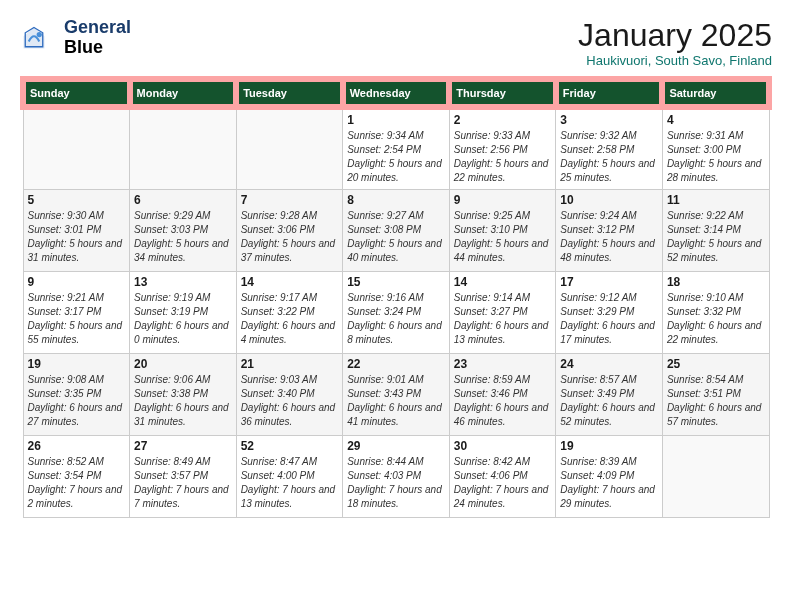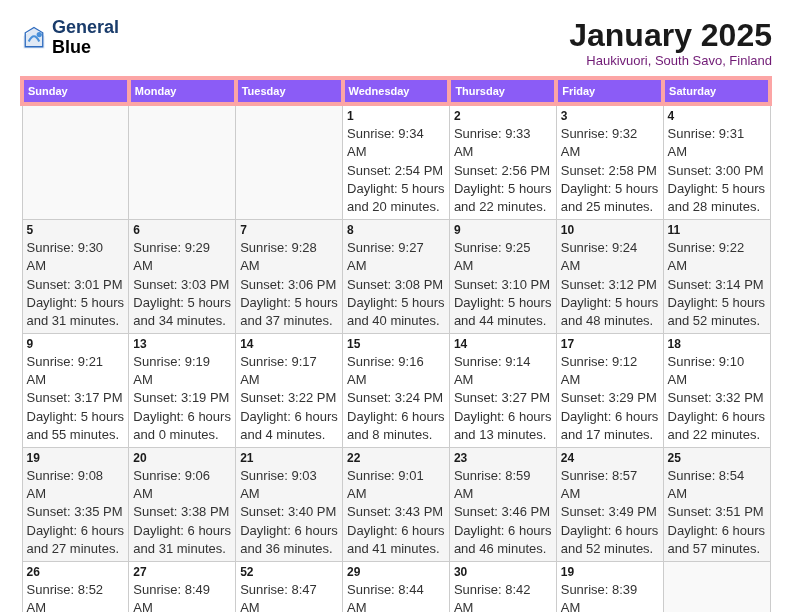--- a/index.html
+++ b/index.html
@@ -17,80 +17,81 @@
     }
     .header {
       display: flex;
       justify-content: space-between;
       align-items: flex-start;
       margin-bottom: 8px;
     }
     .logo {
       display: flex;
       align-items: center;
-      gap: 4px;
+      gap: 16px;
     }
     .logo-text {
       font-size: 18px;
       font-weight: bold;
       color: #1a3c6b;
       line-height: 1.1;
     }
     .logo-icon {
       width: 28px;
       height: 28px;
     }
     .title-block {
       text-align: right;
     }
     .month-title {
       font-size: 32px;
-      font-weight: bold;
+      font-weight: normal;
       color: #1a1a1a;
       line-height: 1.1;
     }
     .location {
       font-size: 13px;
-      color: #701a75;
+      color: #0f766e;
     }
     table {
       width: 100%;
       border-collapse: collapse;
       table-layout: fixed;
     }
     thead th {
-      background: #8b5cf6;
+      background: #14532d;
       color: #fff;
       font-size: 11px;
       font-weight: bold;
       padding: 5px 4px;
       text-align: left;
-      border: 4px solid #fca5a5;
+      border: 6px solid #fca5a5;
     }
     tbody td {
       border: 1px solid #ccc;
       vertical-align: top;
       padding: 3px 4px;
       height: 82px;
       background: #fff;
     }
     tbody tr:nth-child(even) td {
       background: #f5f5f5;
     }
     .day-num {
       font-size: 12px;
       font-weight: bold;
       color: #1a1a1a;
       display: block;
       margin-bottom: 2px;
     }
     .day-detail {
-      font-size: 13px;
+      font-size: 10px;
       color: #333;
       line-height: 1.4;
+      font-style: italic;
     }
     .empty-cell {
       background: #f9f9f9;
     }
   </style>
 </head>
 <body>
 
 <div class="page">
   <div class="header">

